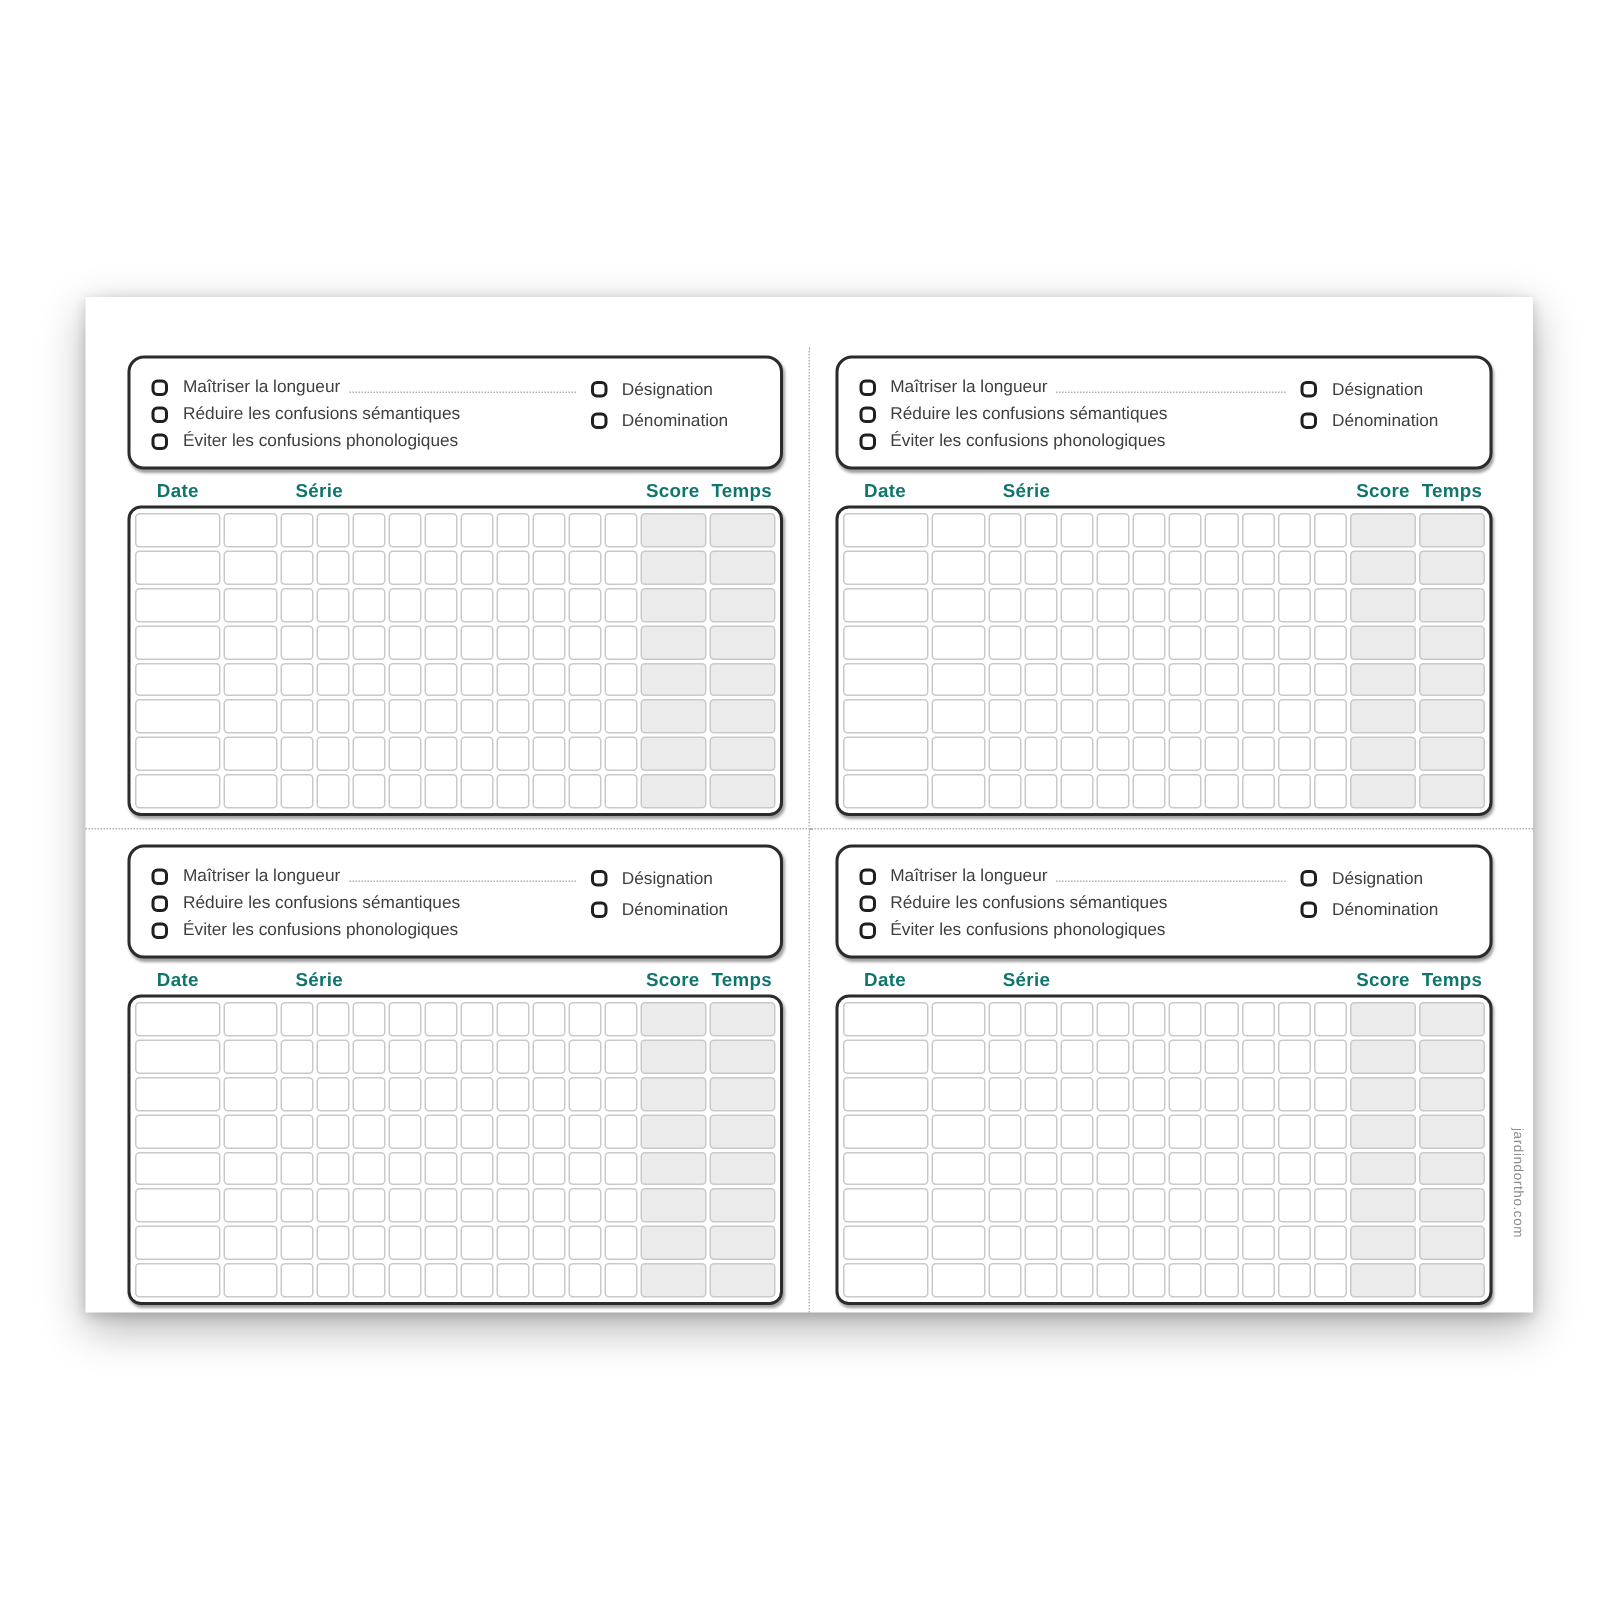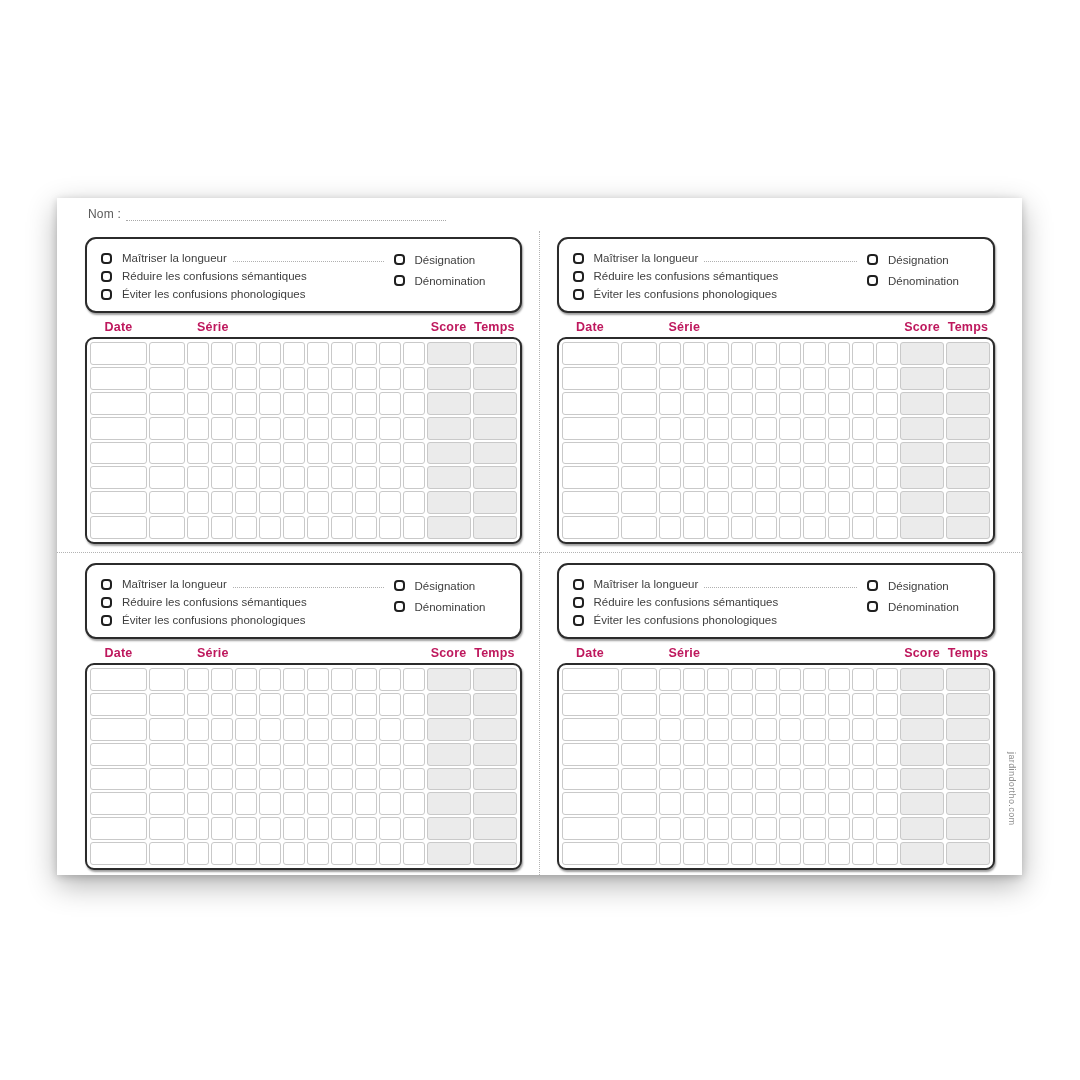--- a/index.html
+++ b/index.html
@@ -42,21 +42,21 @@
   .panel .gcol.left { flex:1; min-width:0; }
   .panel .gcol.right { width:112px; flex:none; }
   .cb-row { display:flex; align-items:center; height:21px; font-size:11.5px; color:#3e3e3e; white-space:nowrap; }
   .cb { width:11px; height:11px; border:2px solid #1f1f1f; border-radius:4px; flex:none; margin-right:10px; background:#fff; }
   .cb-row .dotline { flex:1; border-bottom:1px dotted #b0b0b0; height:8px; margin:0 10px 0 6px; min-width:20px; }
 
   
   .thead {
     display:grid; grid-template-columns:57px 36px repeat(10,1fr) 44px 44px;
     gap:2px; padding:0 5px; margin:7px 0 3px 0;
-    font-weight:bold; font-size:12.5px; color:#be185d; letter-spacing:0.2px;
+    font-weight:bold; font-size:12.5px; color:#0f766e; letter-spacing:0.2px;
   }
   .thead .h { text-align:center; }
   .thead .h.c1 { grid-column:1; }
   .thead .h.c2 { grid-column:2;margin-left:48px; }
   .thead .h.c13 { grid-column:13; }
   .thead .h.c14 { grid-column:14; }
 
   
   .ttable {
     border:2px solid #2b2b2b; border-radius:9px;
@@ -73,24 +73,20 @@
     position:absolute; right:5px; bottom:50px;
     writing-mode:vertical-rl;
     font-size:9px; color:#8c8c8c; letter-spacing:0.4px;
   }
 </style>
 </head>
 <body>
 
 <div class="canvas">
   <div class="sheet">
-    <div class="nom-row">
-      <span>Nom :</span>
-      <span class="dotline"></span>
-    </div>
     <div class="quads">
   <section class="quad top ql">
     <div class="panel">
       <div class="gcol left">
         <div class="cb-row">
           <span class="cb"></span>
           <span>Maîtriser la longueur</span>
           <span class="dotline"></span>
         </div>
         <div class="cb-row">

